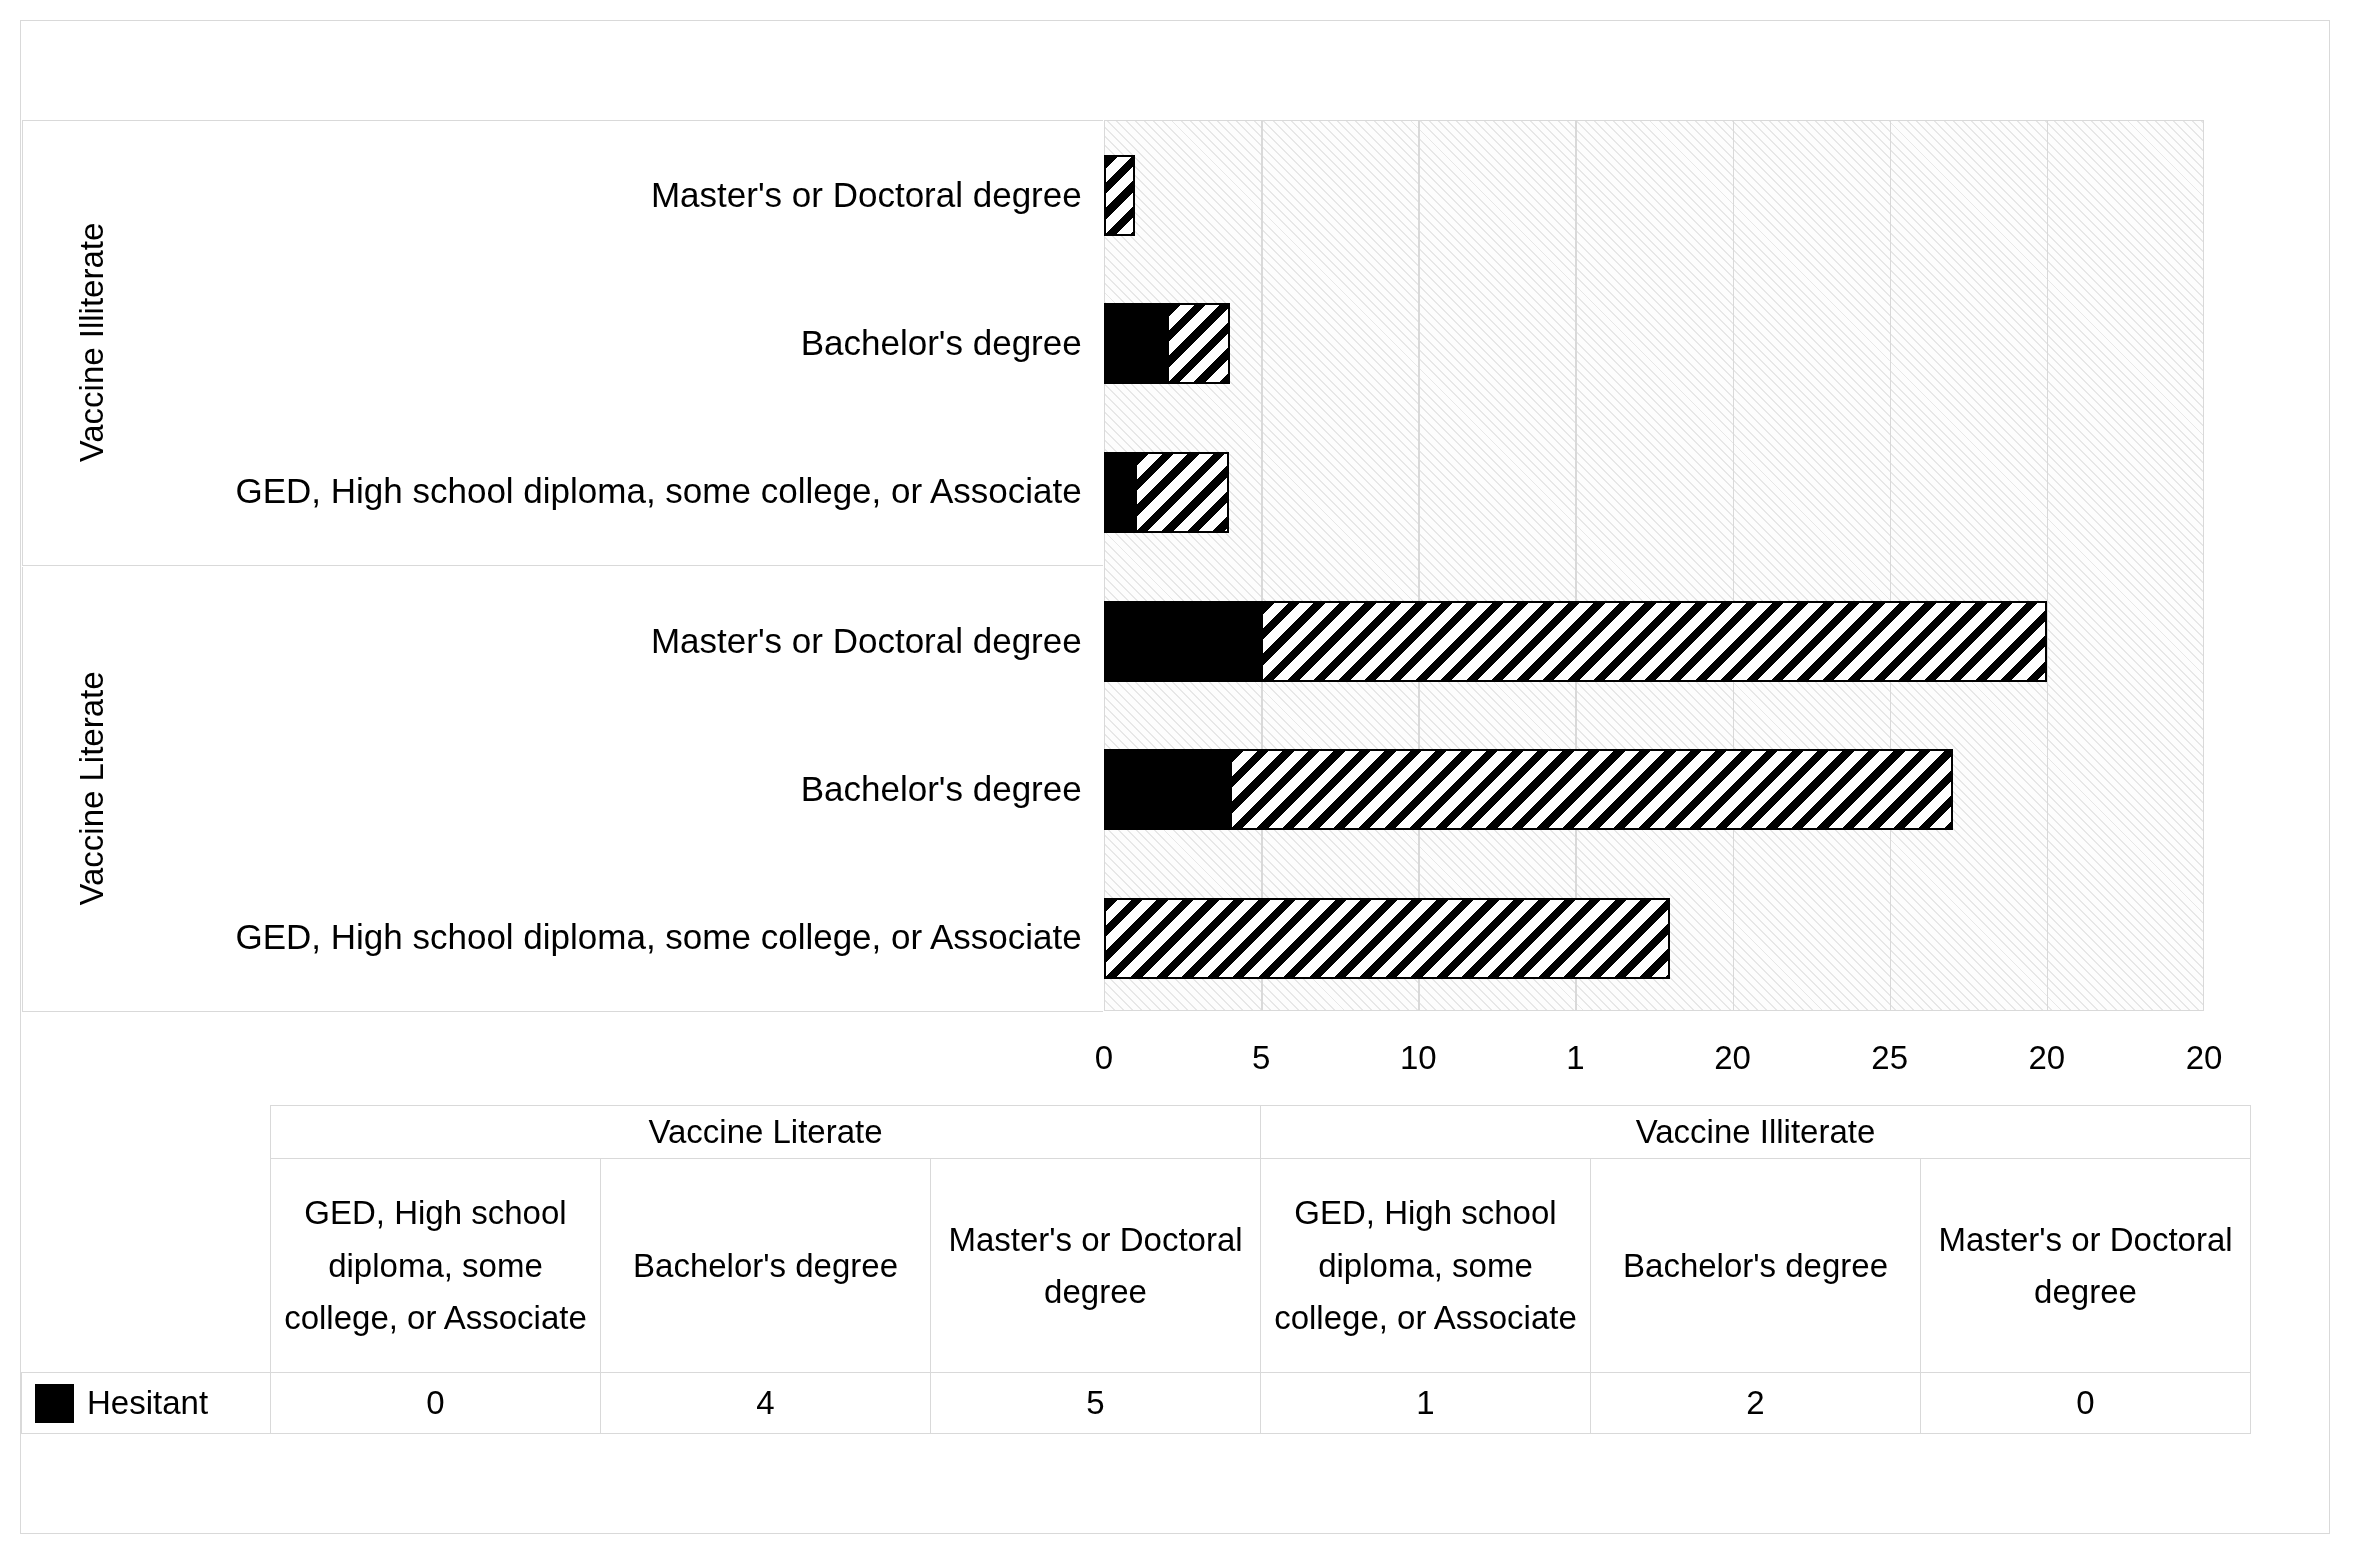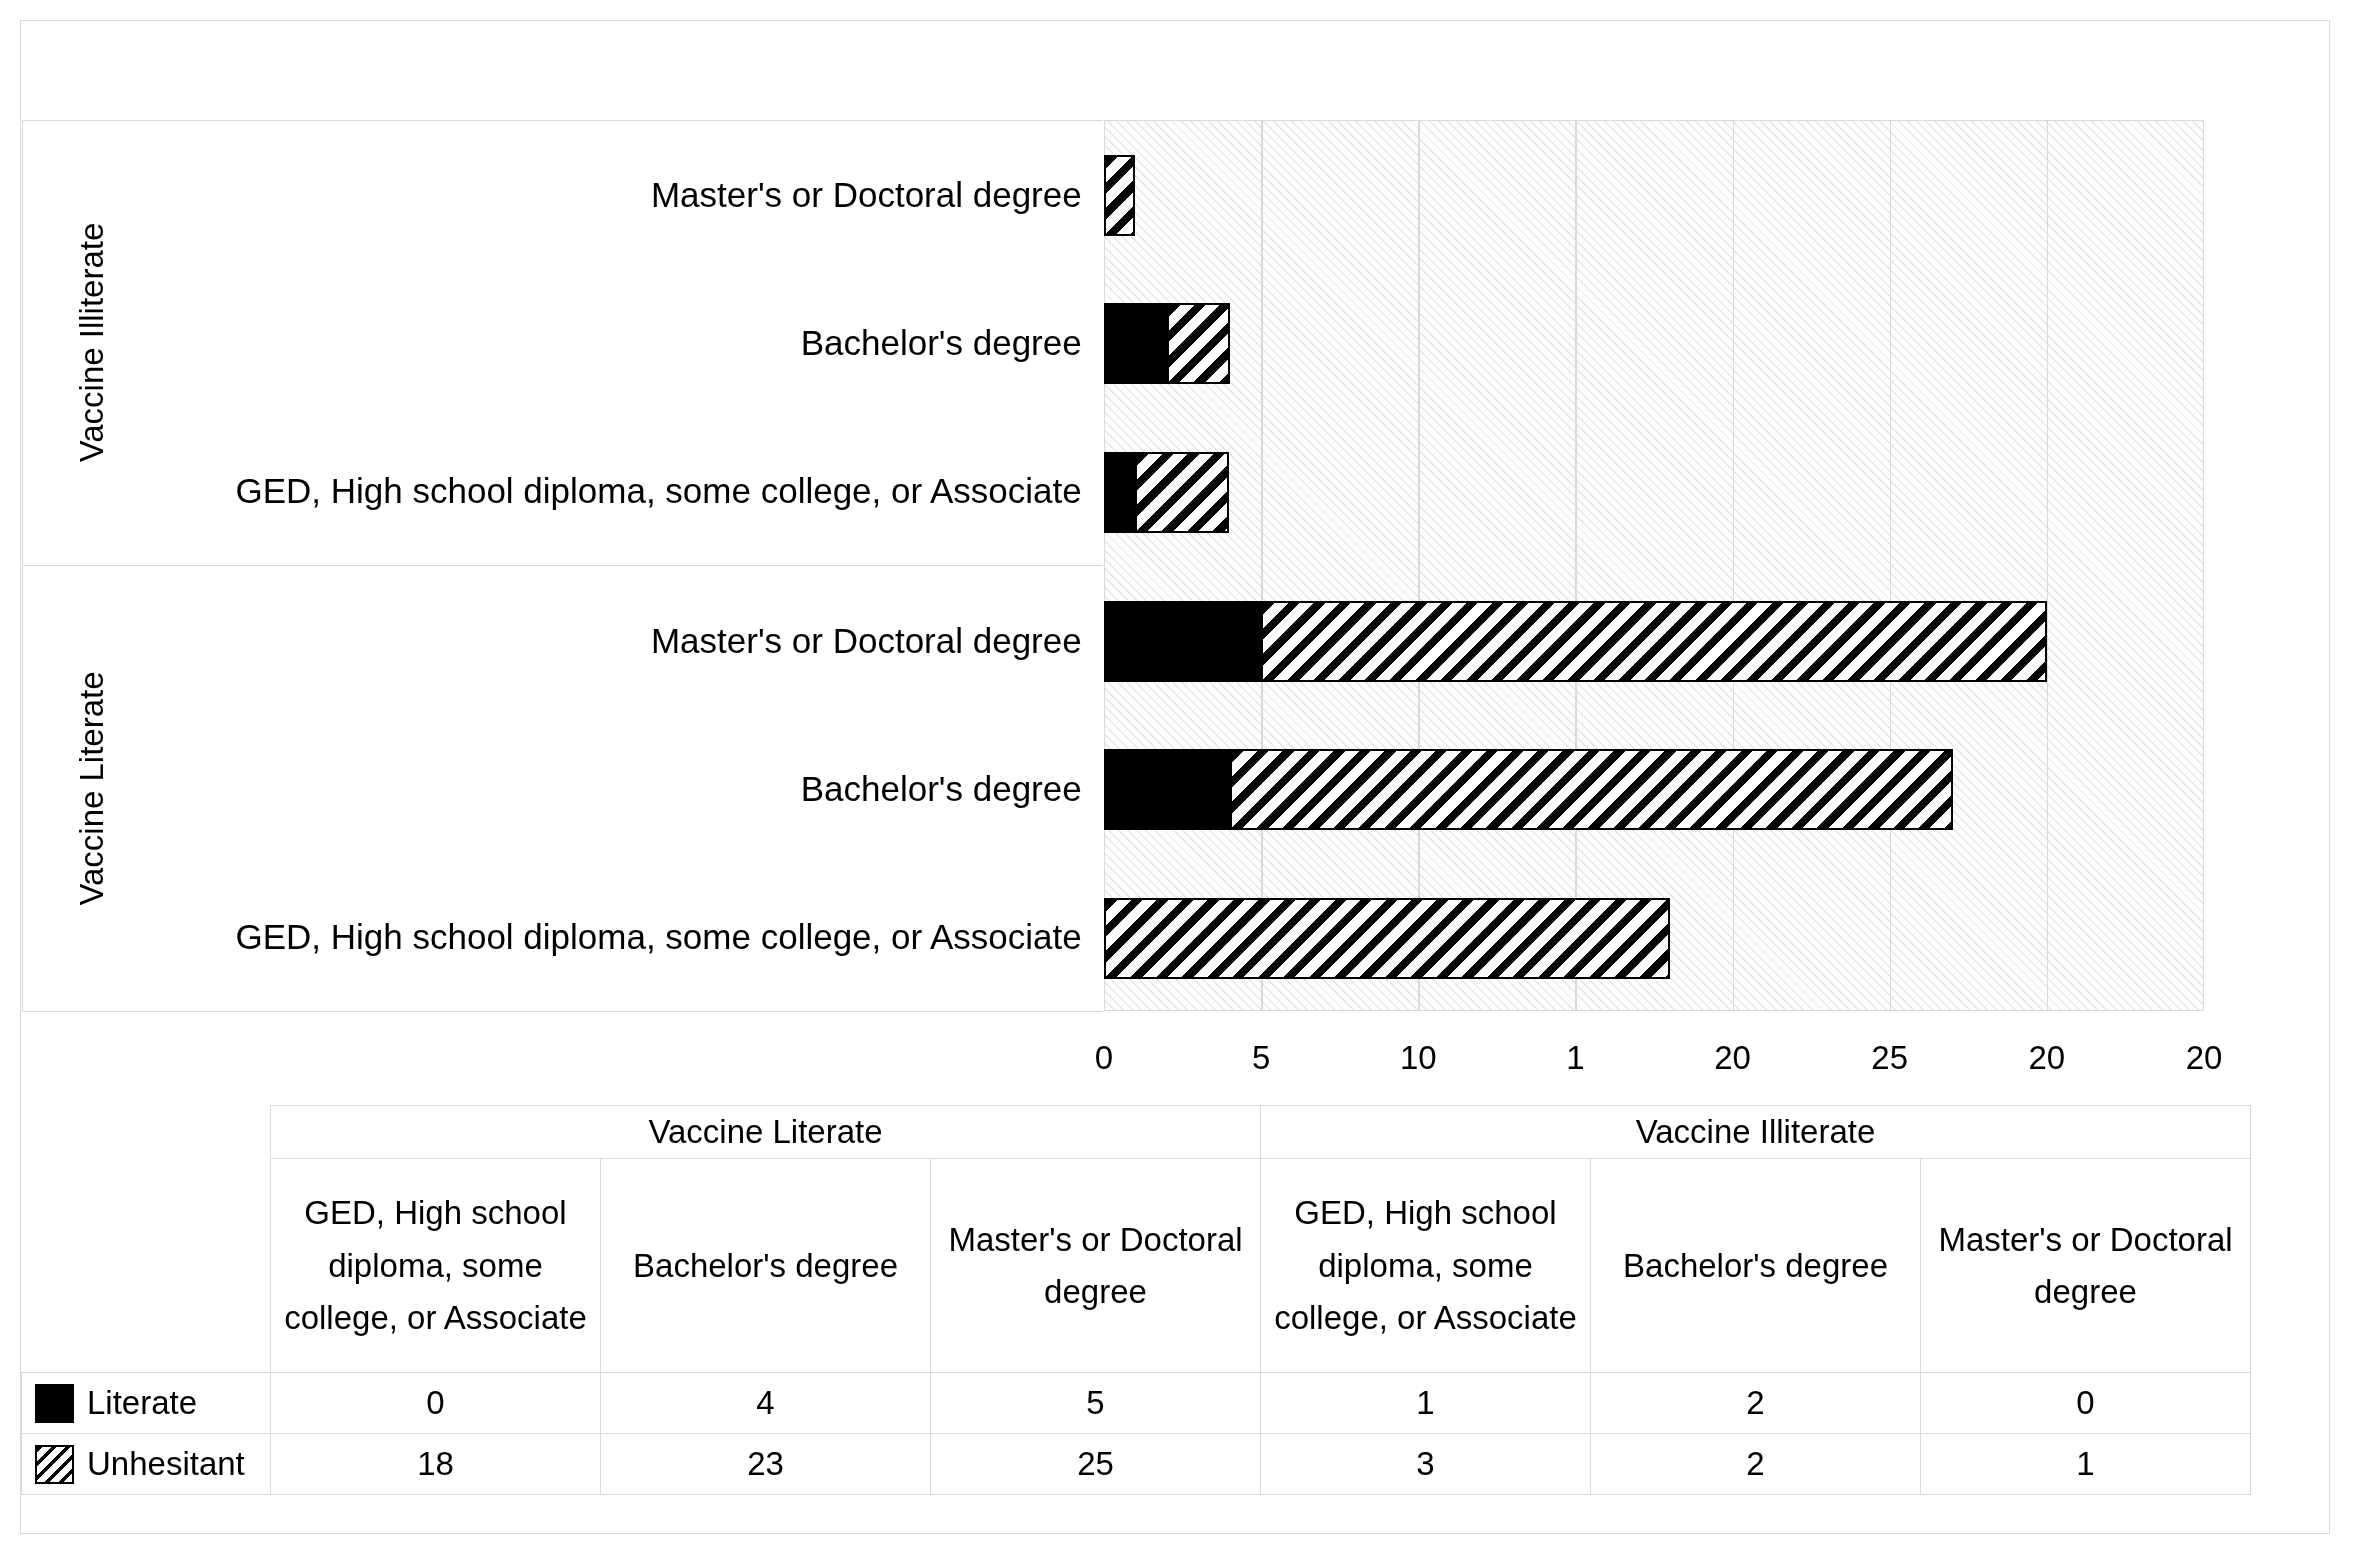--- a/index.html
+++ b/index.html
@@ -138,35 +138,26 @@
       <tr style="height:214px">
         <td class="nb"></td>
         <td>GED, High school diploma, some college, or Associate</td>
         <td>Bachelor's degree</td>
         <td>Master's or Doctoral degree</td>
         <td>GED, High school diploma, some college, or Associate</td>
         <td>Bachelor's degree</td>
         <td>Master's or Doctoral degree</td>
       </tr>
       <tr style="height:61px">
-        <td class="legend-cell"><span class="swatch solid"></span><span>Literate</span></td>
+        <td class="legend-cell"><span class="swatch solid"></span><span>Hesitant</span></td>
         <td>0</td>
         <td>4</td>
         <td>5</td>
         <td>1</td>
         <td>2</td>
         <td>0</td>
-      </tr>
-      <tr style="height:61px">
-        <td class="legend-cell"><span class="swatch hatch"></span><span>Unhesitant</span></td>
-        <td>18</td>
-        <td>23</td>
-        <td>25</td>
-        <td>3</td>
-        <td>2</td>
-        <td>1</td>
       </tr>
     </tbody>
       </table>
 
   </div>
 </div>
 
 
 </body></html>

